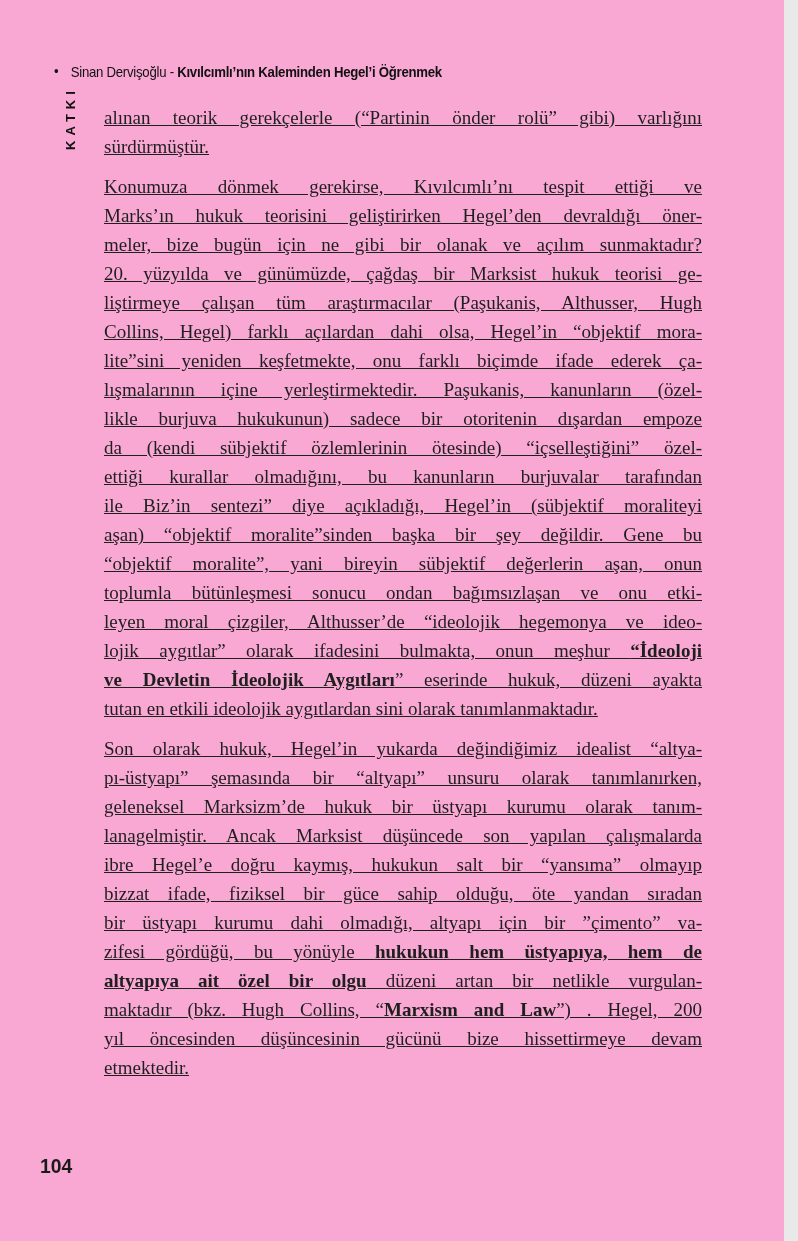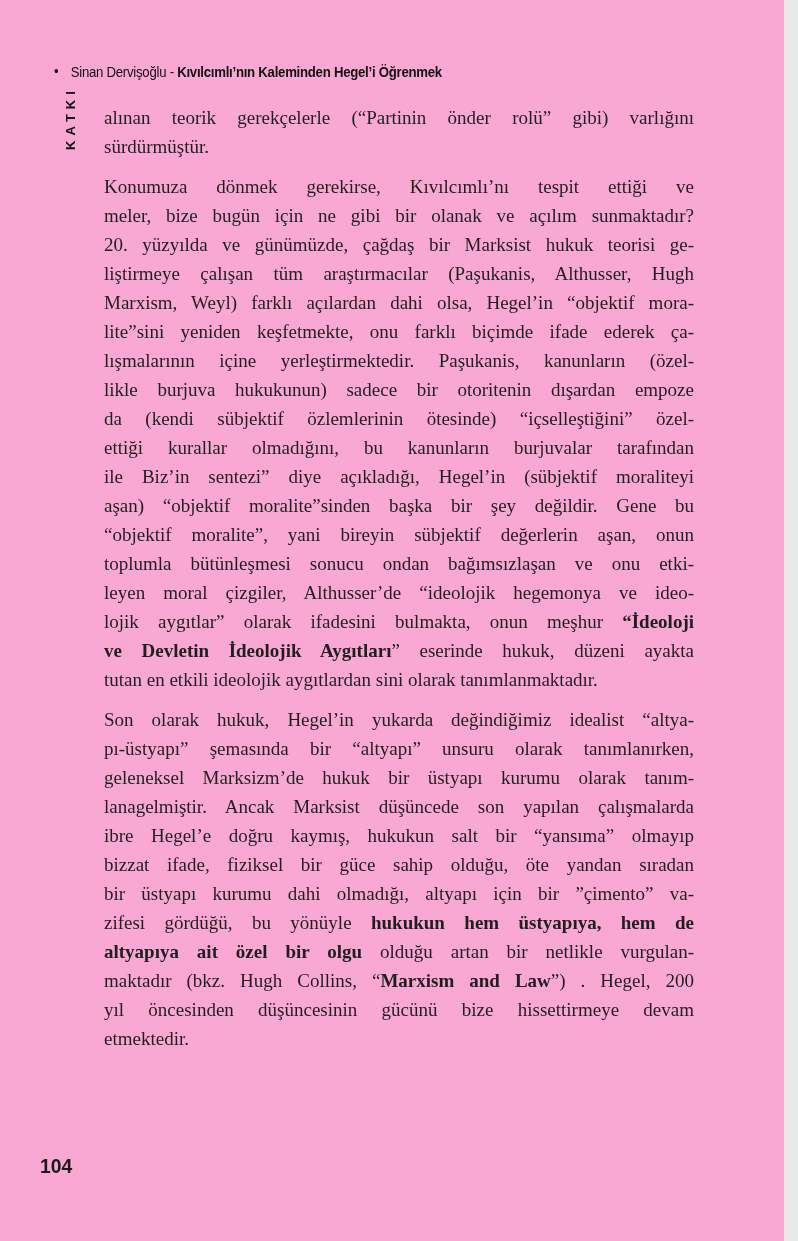--- a/index.html
+++ b/index.html
@@ -30,21 +30,21 @@
     font-family:"Liberation Sans", sans-serif;
     font-weight:700; font-size:13px;
     letter-spacing:5px; color:#111111;
     white-space:nowrap;
   }
   
   .bodytext {
     position:absolute; left:104px; top:103px; width:606px;
     font-size:19px; line-height:29px;
   }
-  .para { margin:0 16px 11px 0; }
+  .para { margin:0 8px 11px 0;text-decoration:underline; }
   .jline { text-align:justify; text-align-last:justify; }
   .jline.lastline { text-align:center; text-align-last:left; }
   .b { font-weight:700; }
   
   .pagenum {
     position:absolute; left:40px; top:1154px;
     font-family:"Liberation Sans", sans-serif;
     font-weight:700; font-size:21px; color:#1a1a1a;
     transform:scaleX(0.92); transform-origin:left center;
   }
@@ -60,24 +60,25 @@
 
   <div class="katki">KATKI</div>
 
   <div class="bodytext">
       <div class="para">
         <div class="jline"><span>alınan teorik gerekçelerle (“Partinin önder rolü” gibi) varlığını</span></div>
         <div class="jline lastline"><span>sürdürmüştür.</span></div>
       </div>
       <div class="para">
         <div class="jline"><span>Konumuza dönmek gerekirse, Kıvılcımlı’nı tespit ettiği ve</span></div>
+        <div class="jline"><span>Marks’ın hukuk teorisini geliştirirken Hegel’den devraldığı öner-</span></div>
         <div class="jline"><span>meler, bize bugün için ne gibi bir olanak ve açılım sunmaktadır?</span></div>
         <div class="jline"><span>20. yüzyılda ve günümüzde, çağdaş bir Marksist hukuk teorisi ge-</span></div>
         <div class="jline"><span>liştirmeye çalışan tüm araştırmacılar (Paşukanis, Althusser, Hugh</span></div>
-        <div class="jline"><span>Marxism, Weyl) farklı açılardan dahi olsa, Hegel’in “objektif mora-</span></div>
+        <div class="jline"><span>Collins, Hegel) farklı açılardan dahi olsa, Hegel’in “objektif mora-</span></div>
         <div class="jline"><span>lite”sini yeniden keşfetmekte, onu farklı biçimde ifade ederek ça-</span></div>
         <div class="jline"><span>lışmalarının içine yerleştirmektedir. Paşukanis, kanunların (özel-</span></div>
         <div class="jline"><span>likle burjuva hukukunun) sadece bir otoritenin dışardan empoze</span></div>
         <div class="jline"><span>da (kendi sübjektif özlemlerinin ötesinde) “içselleştiğini” özel-</span></div>
         <div class="jline"><span>ettiği kurallar olmadığını, bu kanunların burjuvalar tarafından</span></div>
         <div class="jline"><span>ile Biz’in sentezi” diye açıkladığı, Hegel’in (sübjektif moraliteyi</span></div>
         <div class="jline"><span>aşan) “objektif moralite”sinden başka bir şey değildir. Gene bu</span></div>
         <div class="jline"><span>“objektif moralite”, yani bireyin sübjektif değerlerin aşan, onun</span></div>
         <div class="jline"><span>toplumla bütünleşmesi sonucu ondan bağımsızlaşan ve onu etki-</span></div>
         <div class="jline"><span>leyen moral çizgiler, Althusser’de “ideolojik hegemonya ve ideo-</span></div>
@@ -87,21 +88,21 @@
       </div>
       <div class="para">
         <div class="jline"><span>Son olarak hukuk, Hegel’in yukarda değindiğimiz idealist “altya-</span></div>
         <div class="jline"><span>pı-üstyapı” şemasında bir “altyapı” unsuru olarak tanımlanırken,</span></div>
         <div class="jline"><span>geleneksel Marksizm’de hukuk bir üstyapı kurumu olarak tanım-</span></div>
         <div class="jline"><span>lanagelmiştir. Ancak Marksist düşüncede son yapılan çalışmalarda</span></div>
         <div class="jline"><span>ibre Hegel’e doğru kaymış, hukukun salt bir “yansıma” olmayıp</span></div>
         <div class="jline"><span>bizzat ifade, fiziksel bir güce sahip olduğu, öte yandan sıradan</span></div>
         <div class="jline"><span>bir üstyapı kurumu dahi olmadığı, altyapı için bir ”çimento” va-</span></div>
         <div class="jline"><span>zifesi gördüğü, bu yönüyle </span><span class="b">hukukun hem üstyapıya, hem de</span></div>
-        <div class="jline"><span class="b">altyapıya ait özel bir olgu</span><span> olduğu artan bir netlikle vurgulan-</span></div>
+        <div class="jline"><span class="b">altyapıya ait özel bir olgu</span><span> düzeni artan bir netlikle vurgulan-</span></div>
         <div class="jline"><span>maktadır (bkz. Hugh Collins, “</span><span class="b">Marxism and Law</span><span>”) . Hegel, 200</span></div>
         <div class="jline"><span>yıl öncesinden düşüncesinin gücünü bize hissettirmeye devam</span></div>
         <div class="jline lastline"><span>etmektedir.</span></div>
       </div>
     </div>
 
   <div class="pagenum">104</div>
 
 </div>
 

